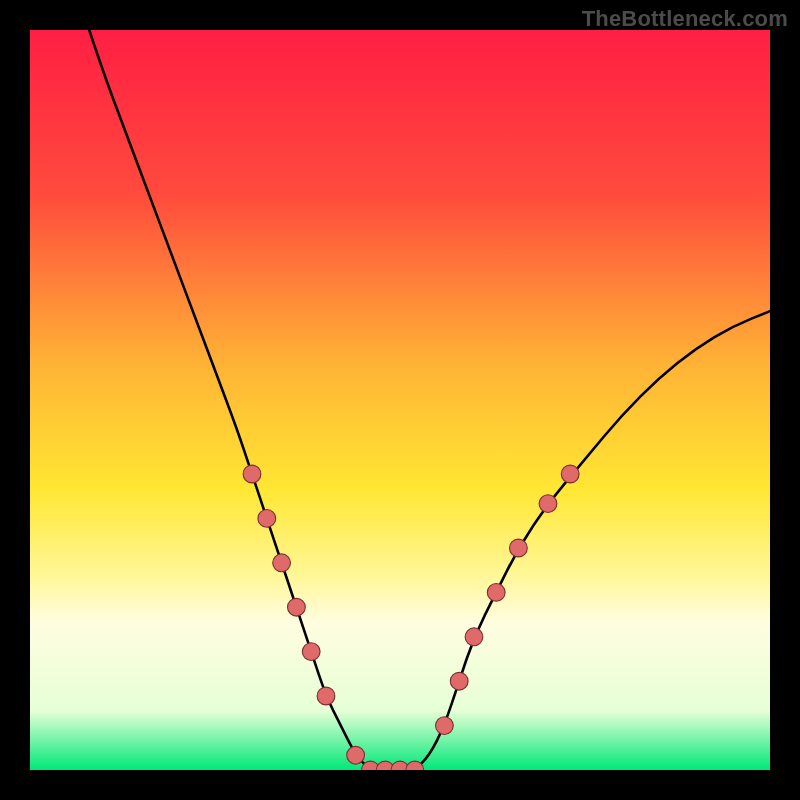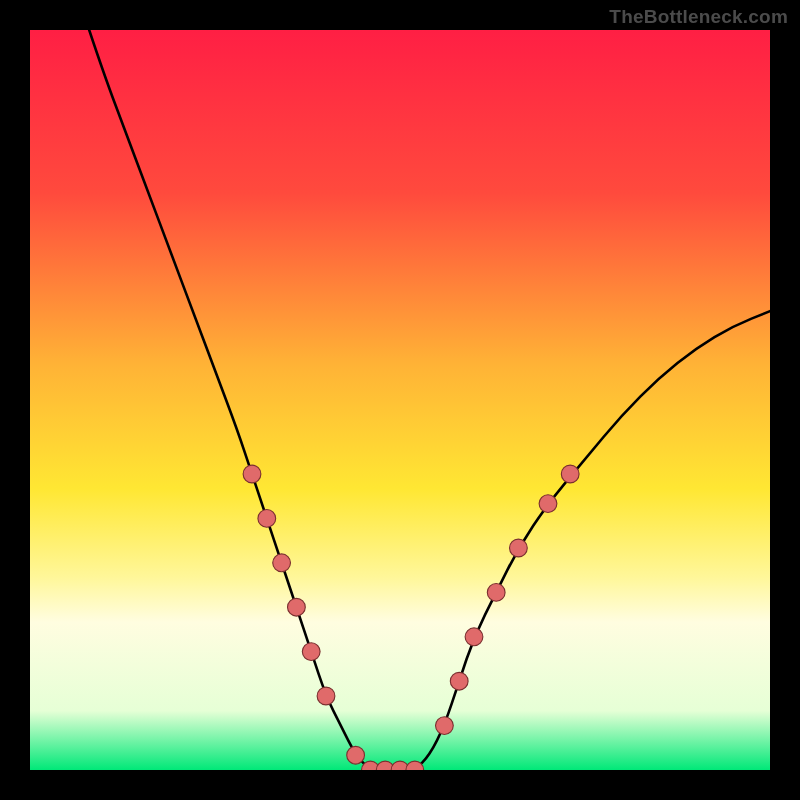--- a/index.html
+++ b/index.html
@@ -39,21 +39,21 @@
     top: 0;
     width: 100%;
     height: 100%;
     pointer-events: none;
   }
   .watermark {
     position: absolute;
     top: 6px;
     right: 12px;
     color: #4b4b4b;
-    font-size: 19px;
+    font-size: 22px;
     font-weight: 600;
     letter-spacing: 0.2px;
   }
 </style>
 </head>
 <body>
 
 <div class="frame">
 
   <div class="watermark">TheBottleneck.com</div>

